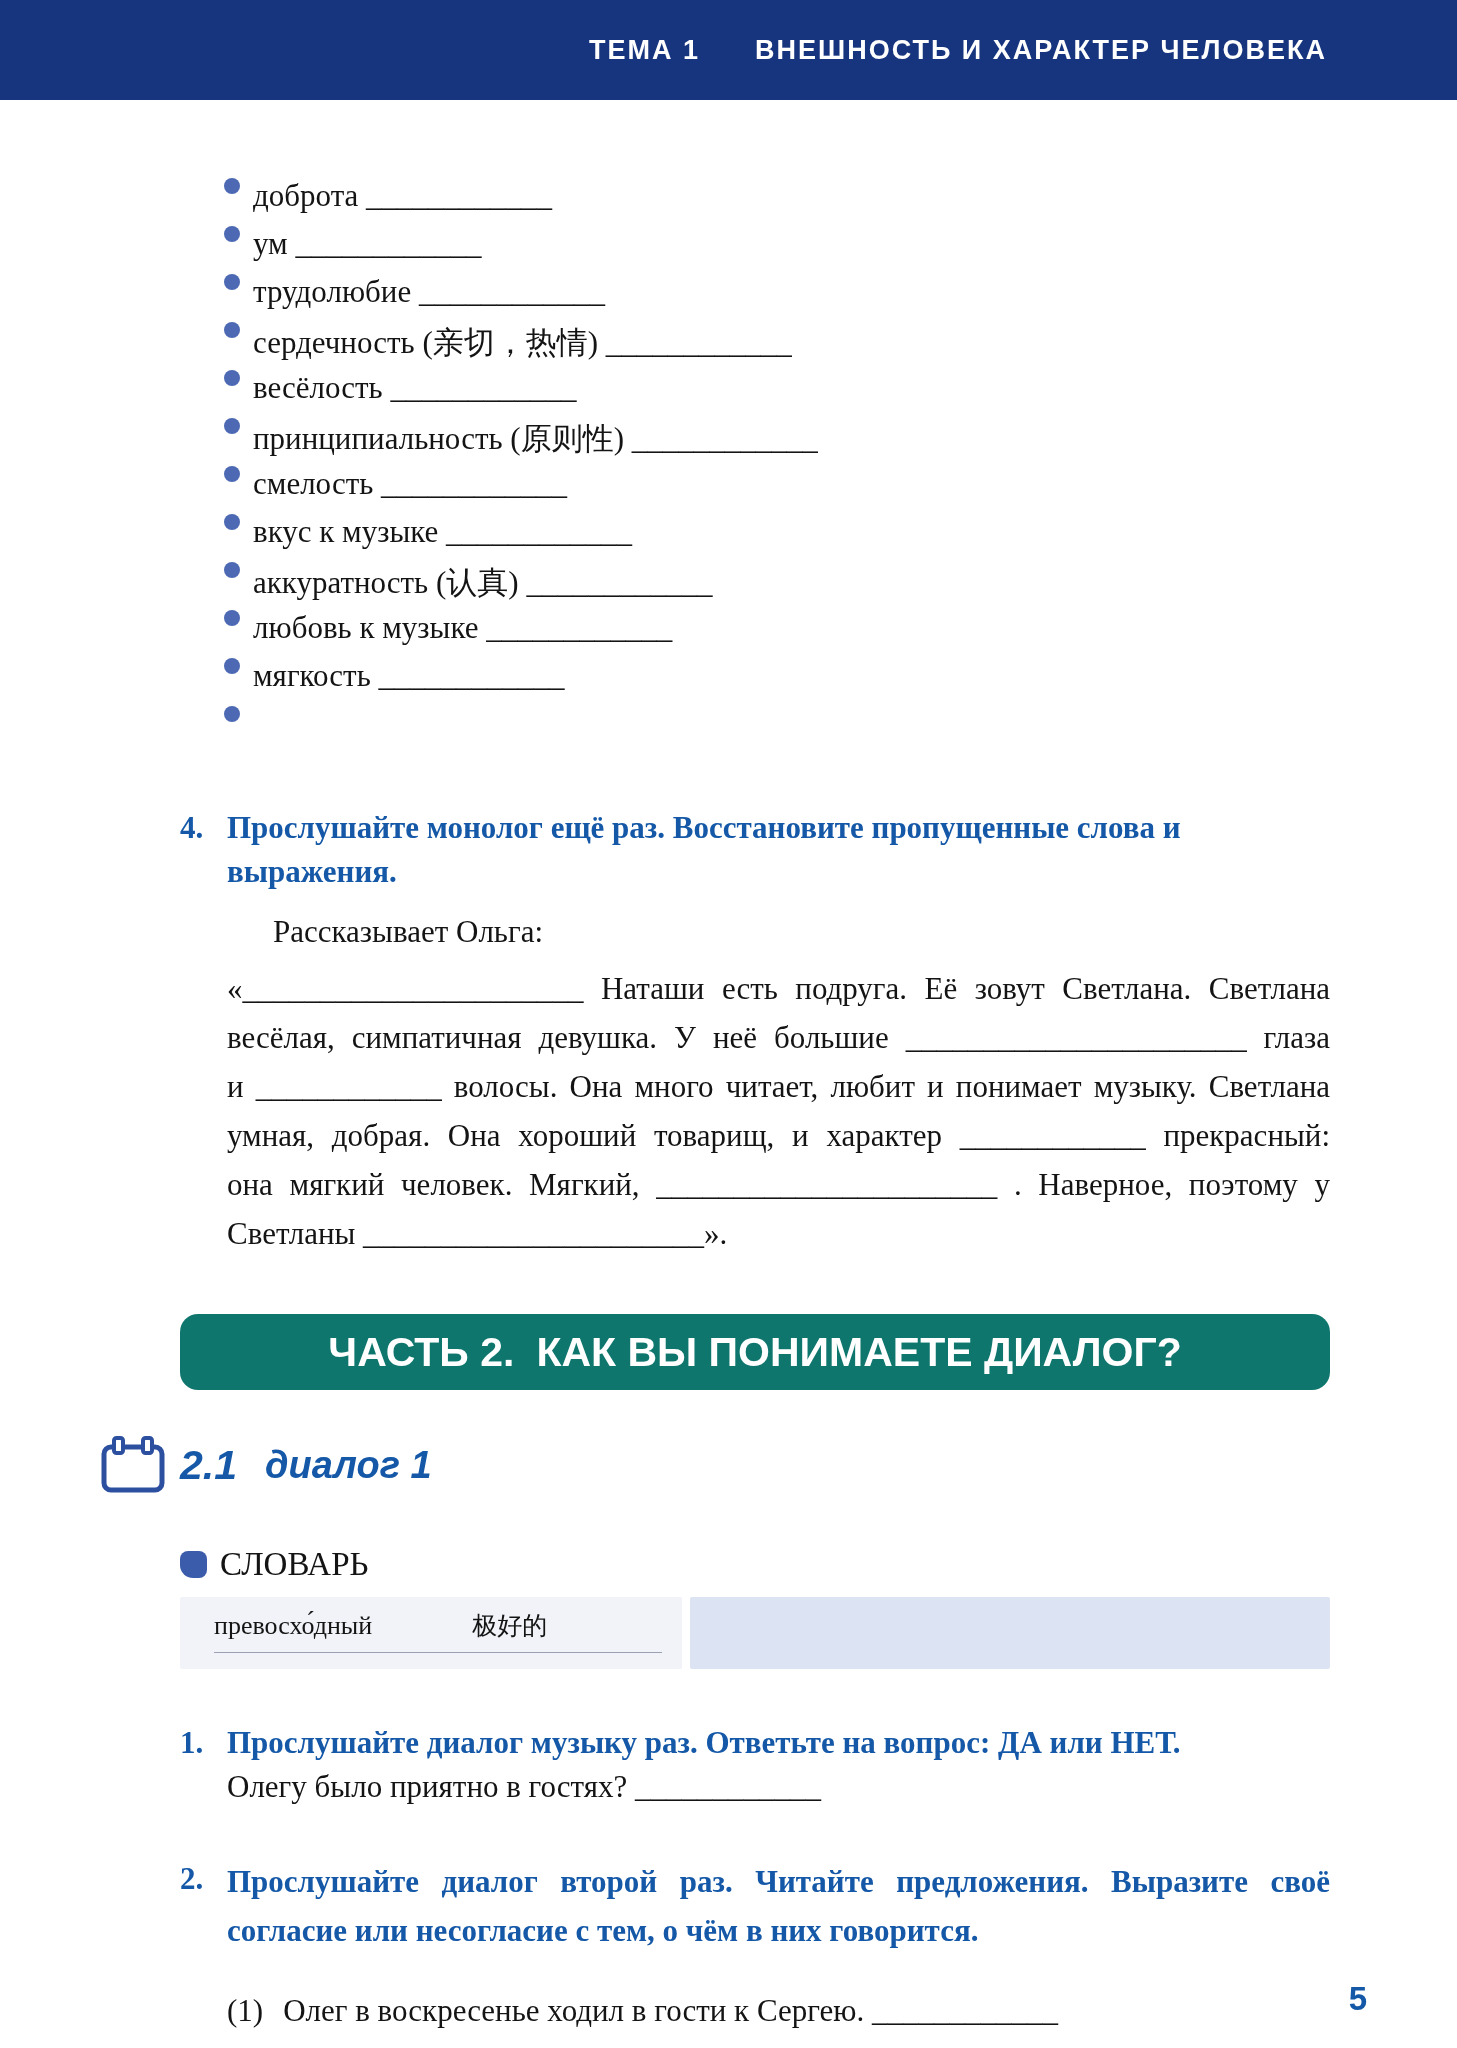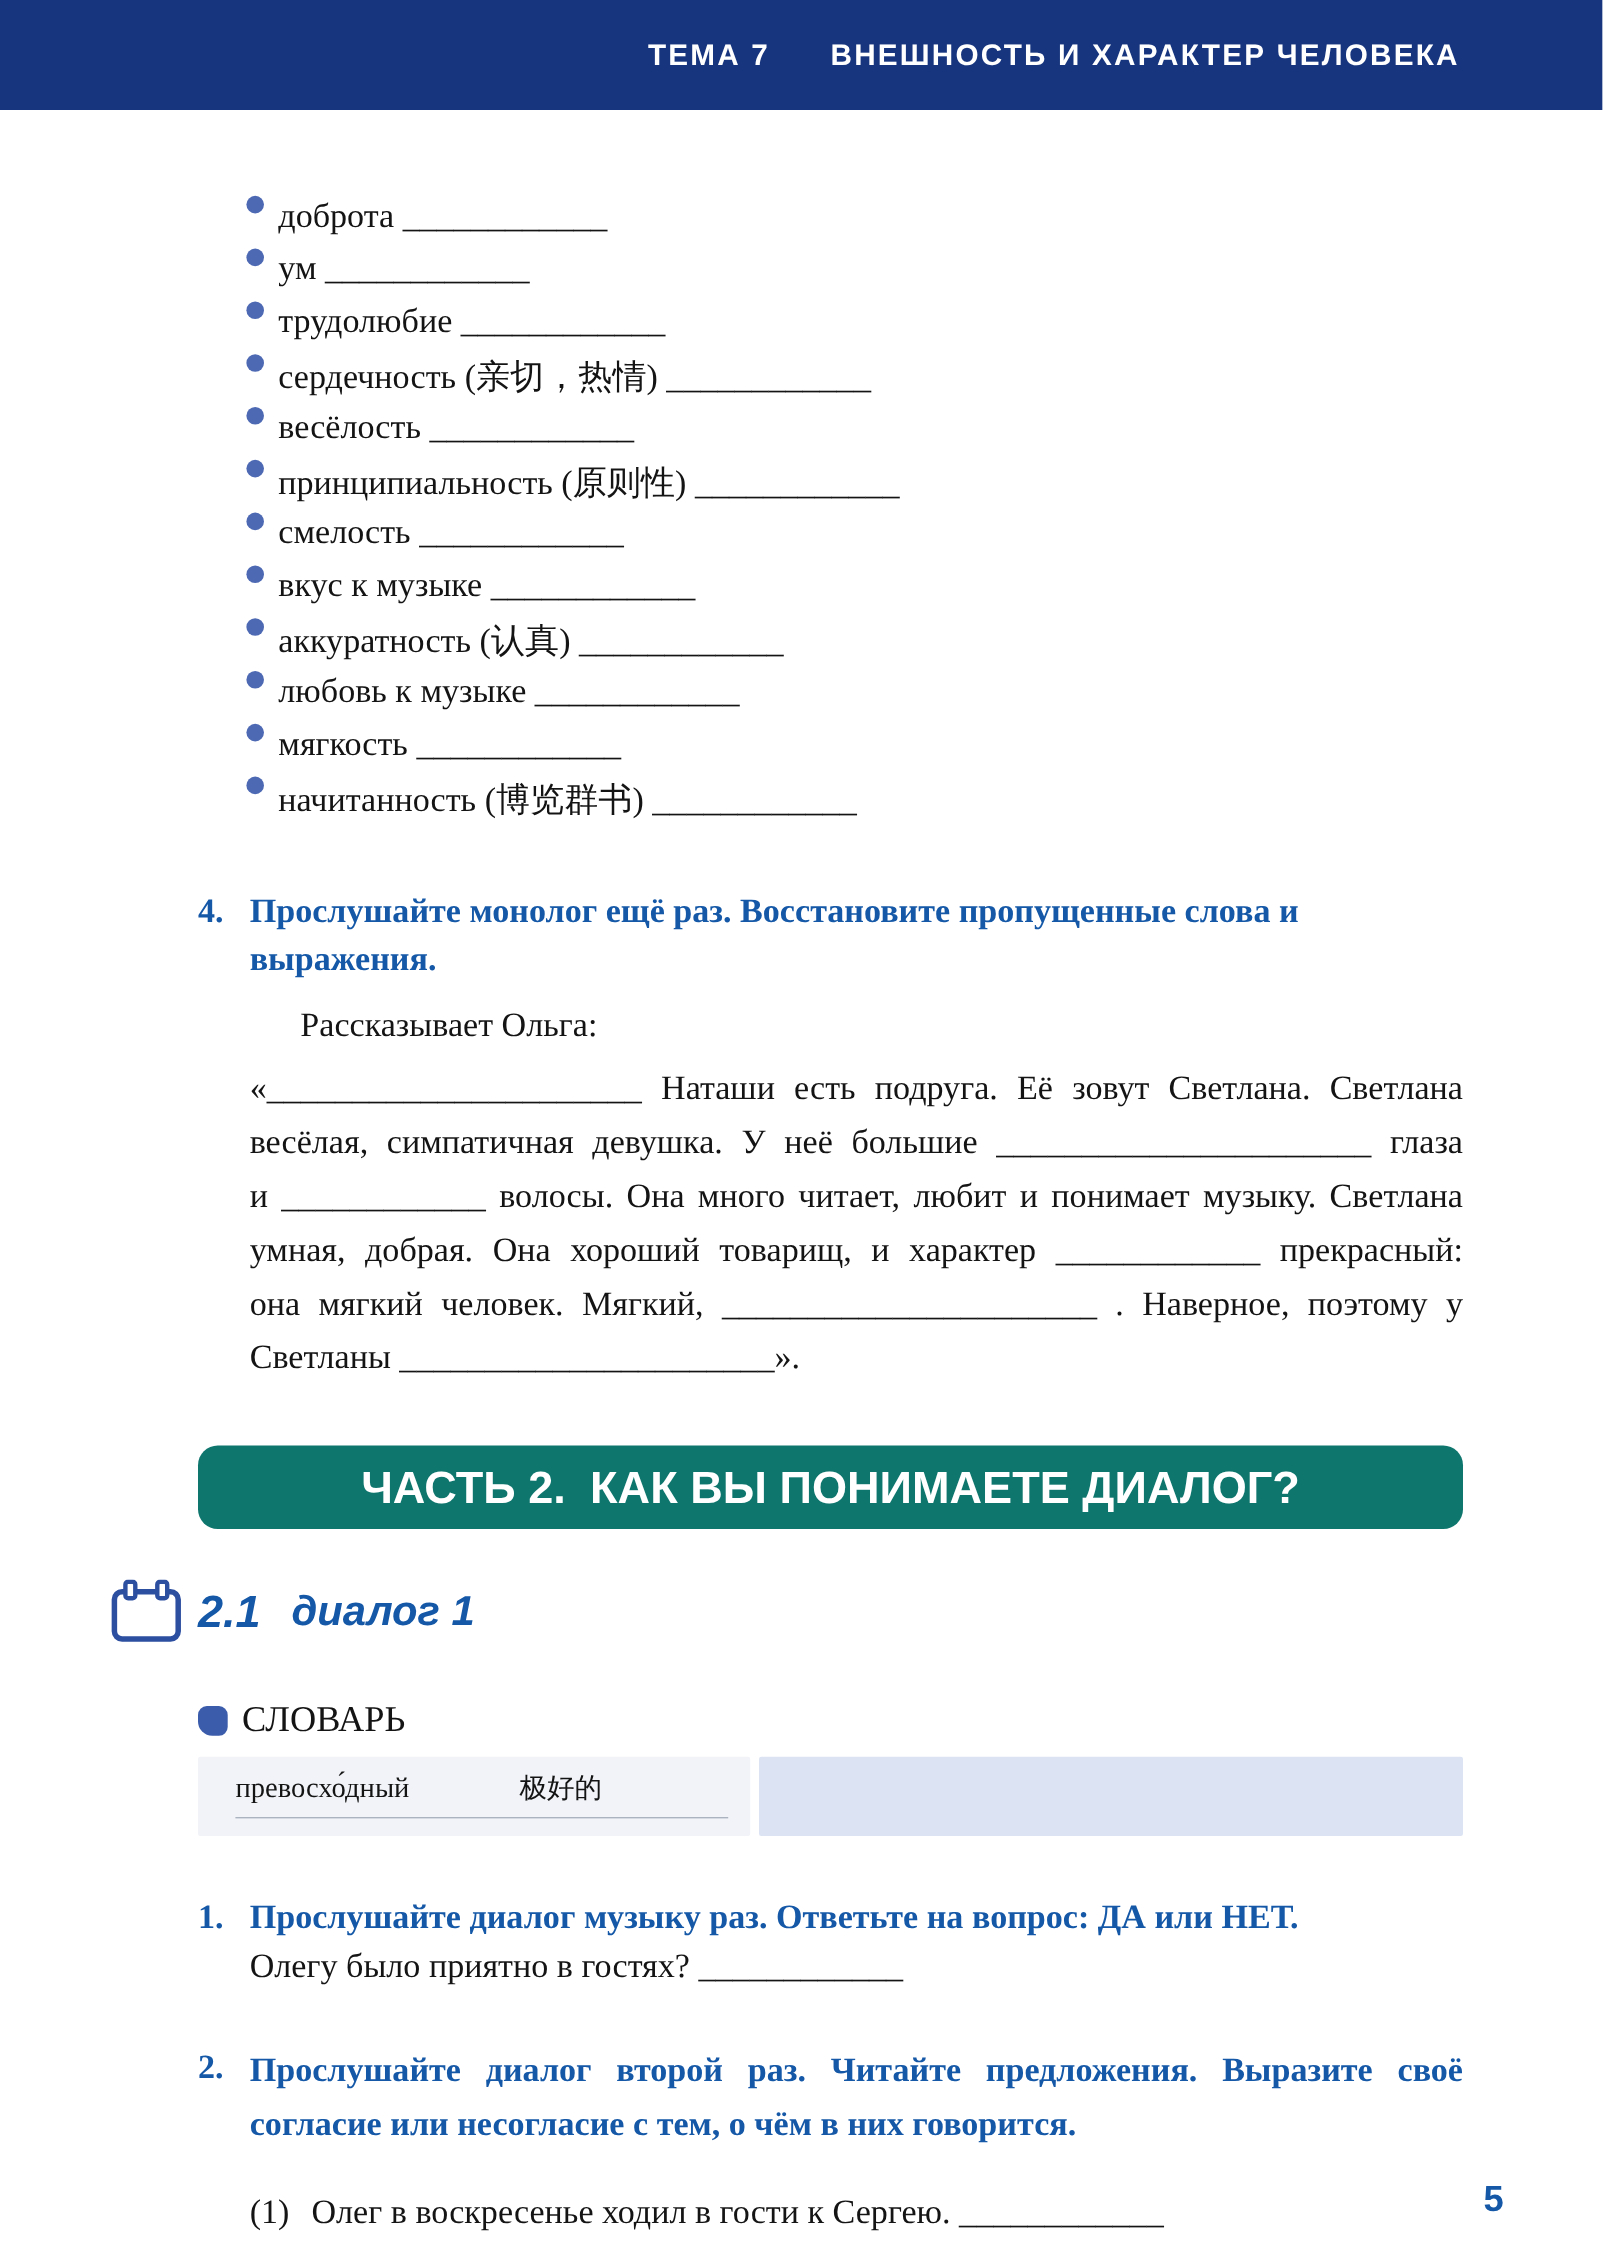--- a/index.html
+++ b/index.html
@@ -71,21 +71,21 @@
     position:absolute; right:90px; bottom:30px; color:#1458a7;
     font-family:"Liberation Sans", sans-serif; font-weight:bold; font-size:33px;
   }
 </style>
 </head>
 <body>
 
 <div class="page">
 
   <header class="topbar">
-    <span class="t1">ТЕМА 7</span>
+    <span class="t1">ТЕМА 1</span>
     <span class="t2">ВНЕШНОСТЬ И ХАРАКТЕР ЧЕЛОВЕКА</span>
   </header>
 
   <main class="content">
 
     <ul class="vocab-list">
       <li>
           <span class="dot"></span>
           <span>доброта ____________</span>
         </li>
@@ -124,21 +124,20 @@
       <li>
           <span class="dot"></span>
           <span>любовь к музыке ____________</span>
         </li>
       <li>
           <span class="dot"></span>
           <span>мягкость ____________</span>
         </li>
       <li>
           <span class="dot"></span>
-          <span>начитанность (博览群书) ____________</span>
         </li>
     </ul>
 
     <section class="task">
       <div class="task-head">
         <span class="num">4.</span>
         <span class="ttl">Прослушайте монолог ещё раз. Восстановите пропущенные слова и выражения.</span>
       </div>
       <div class="task-body">
         <div class="narrator">Рассказывает Ольга:</div>

